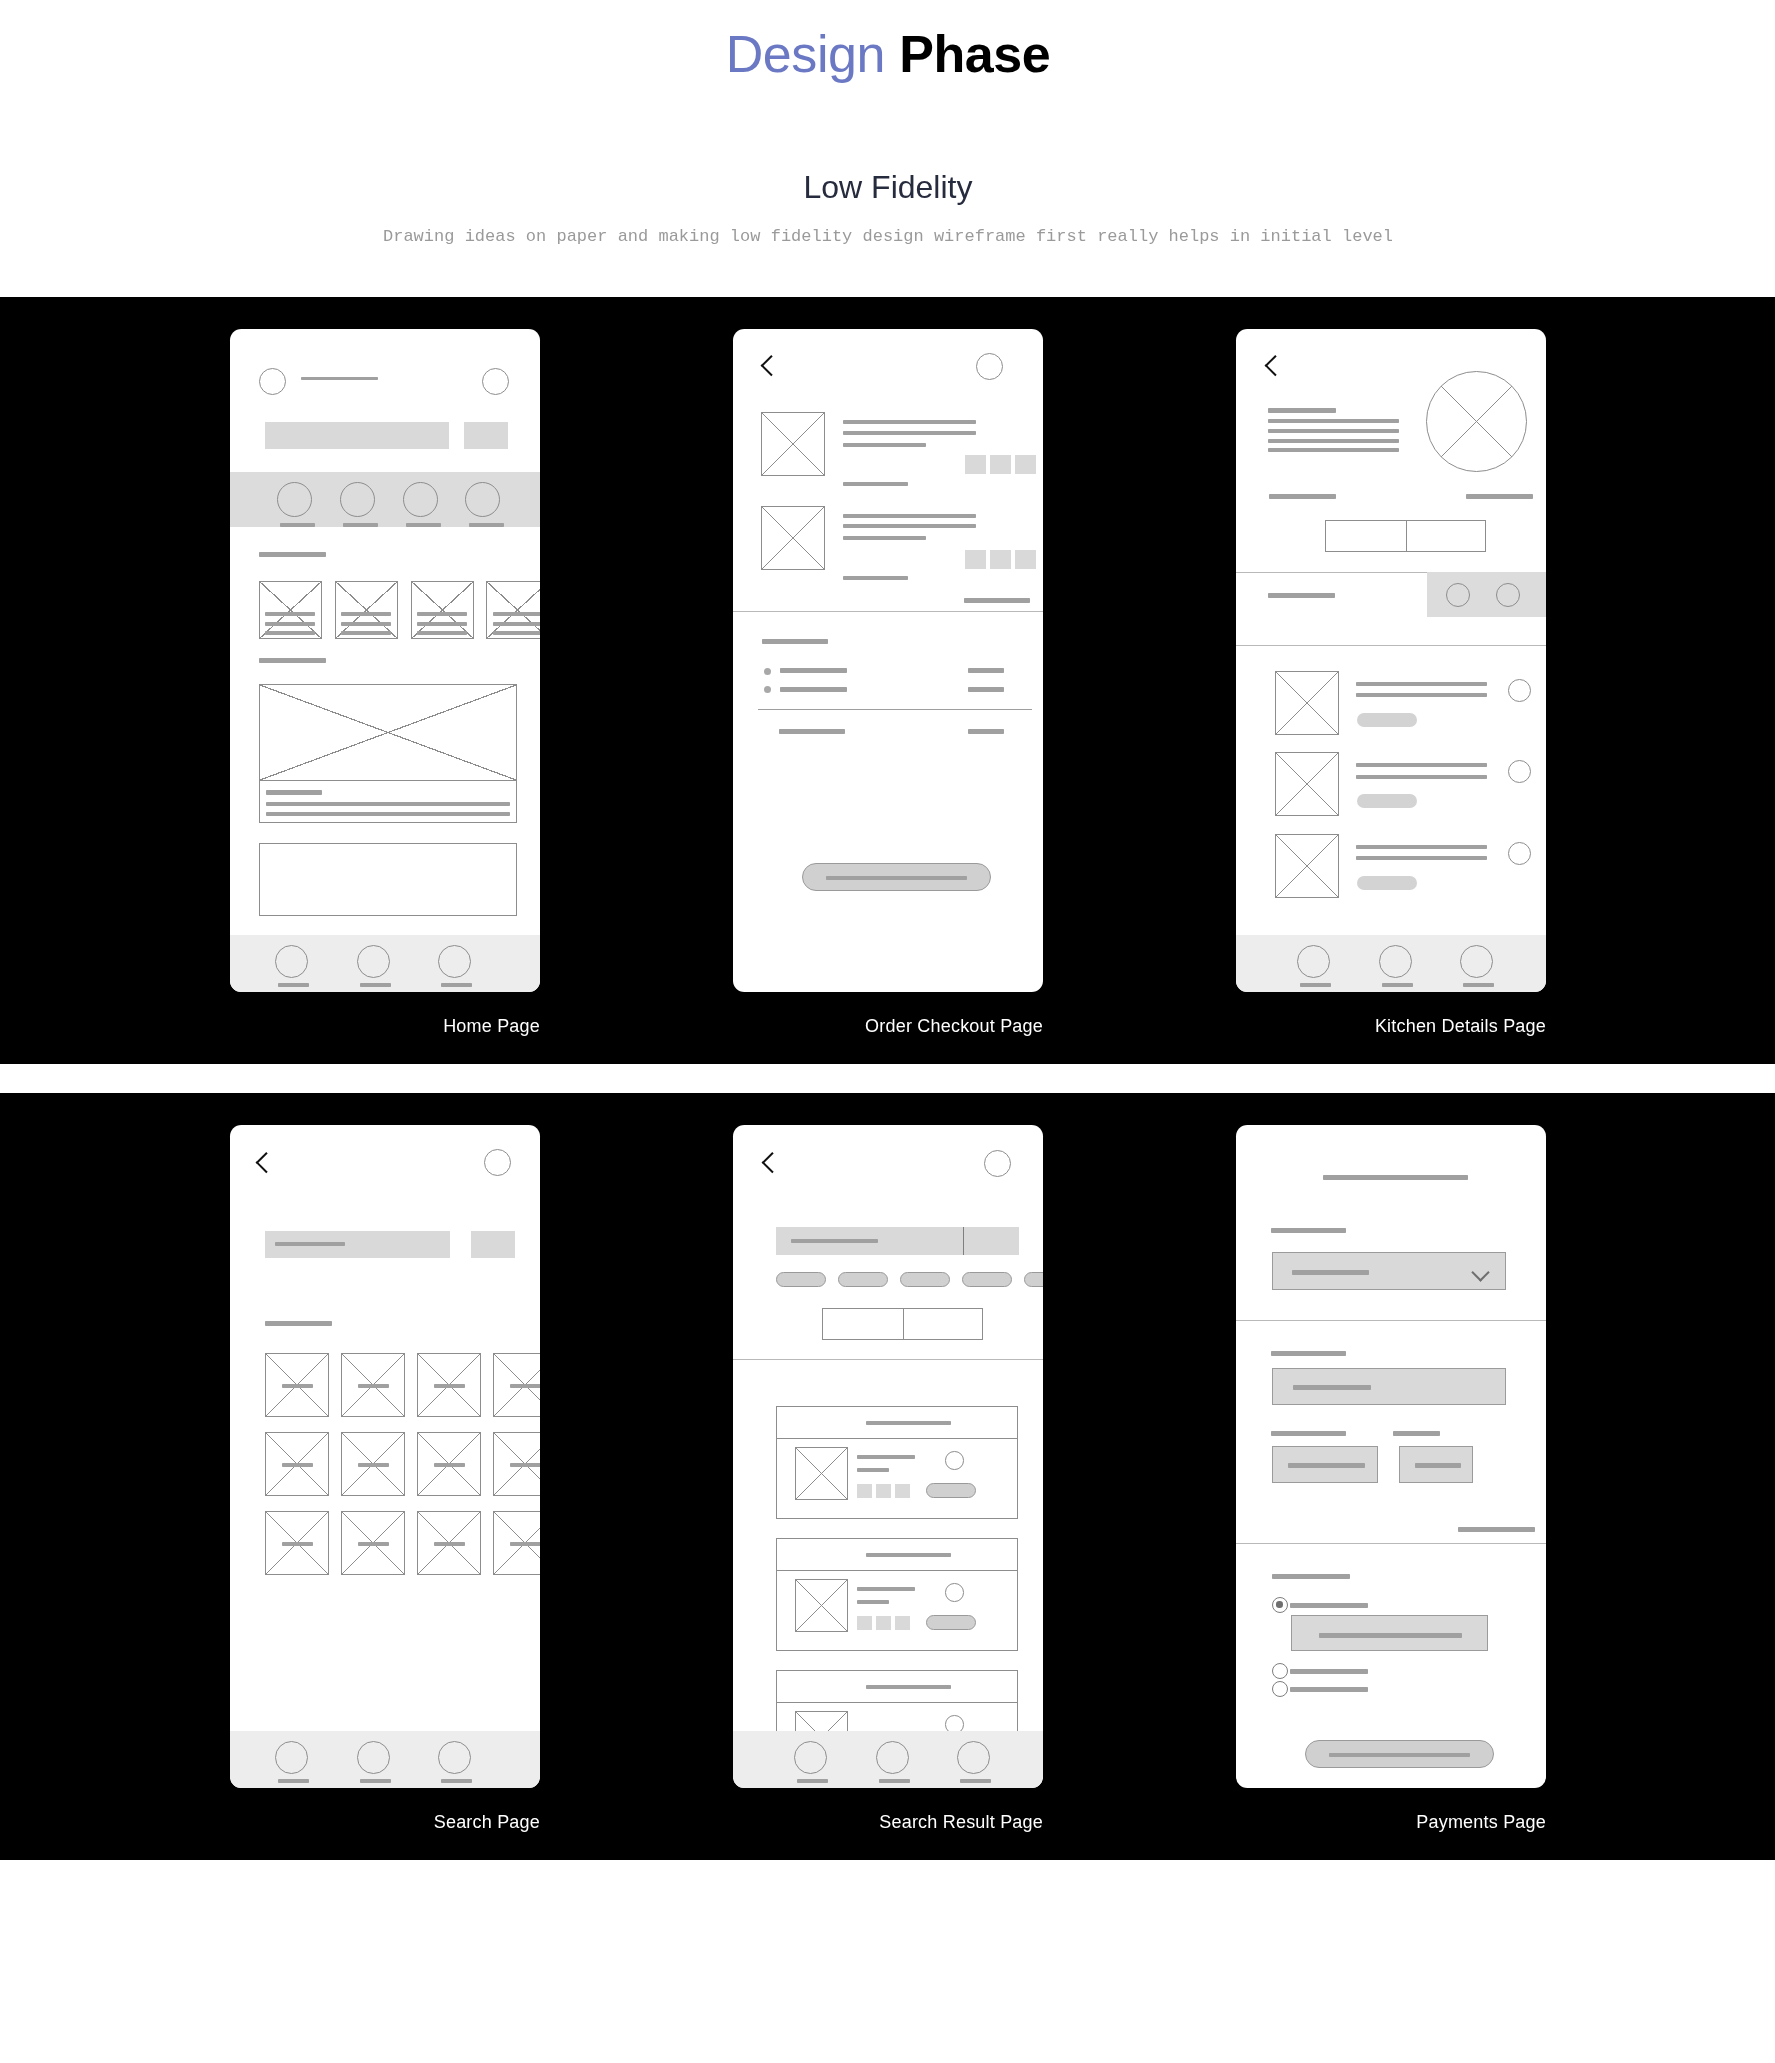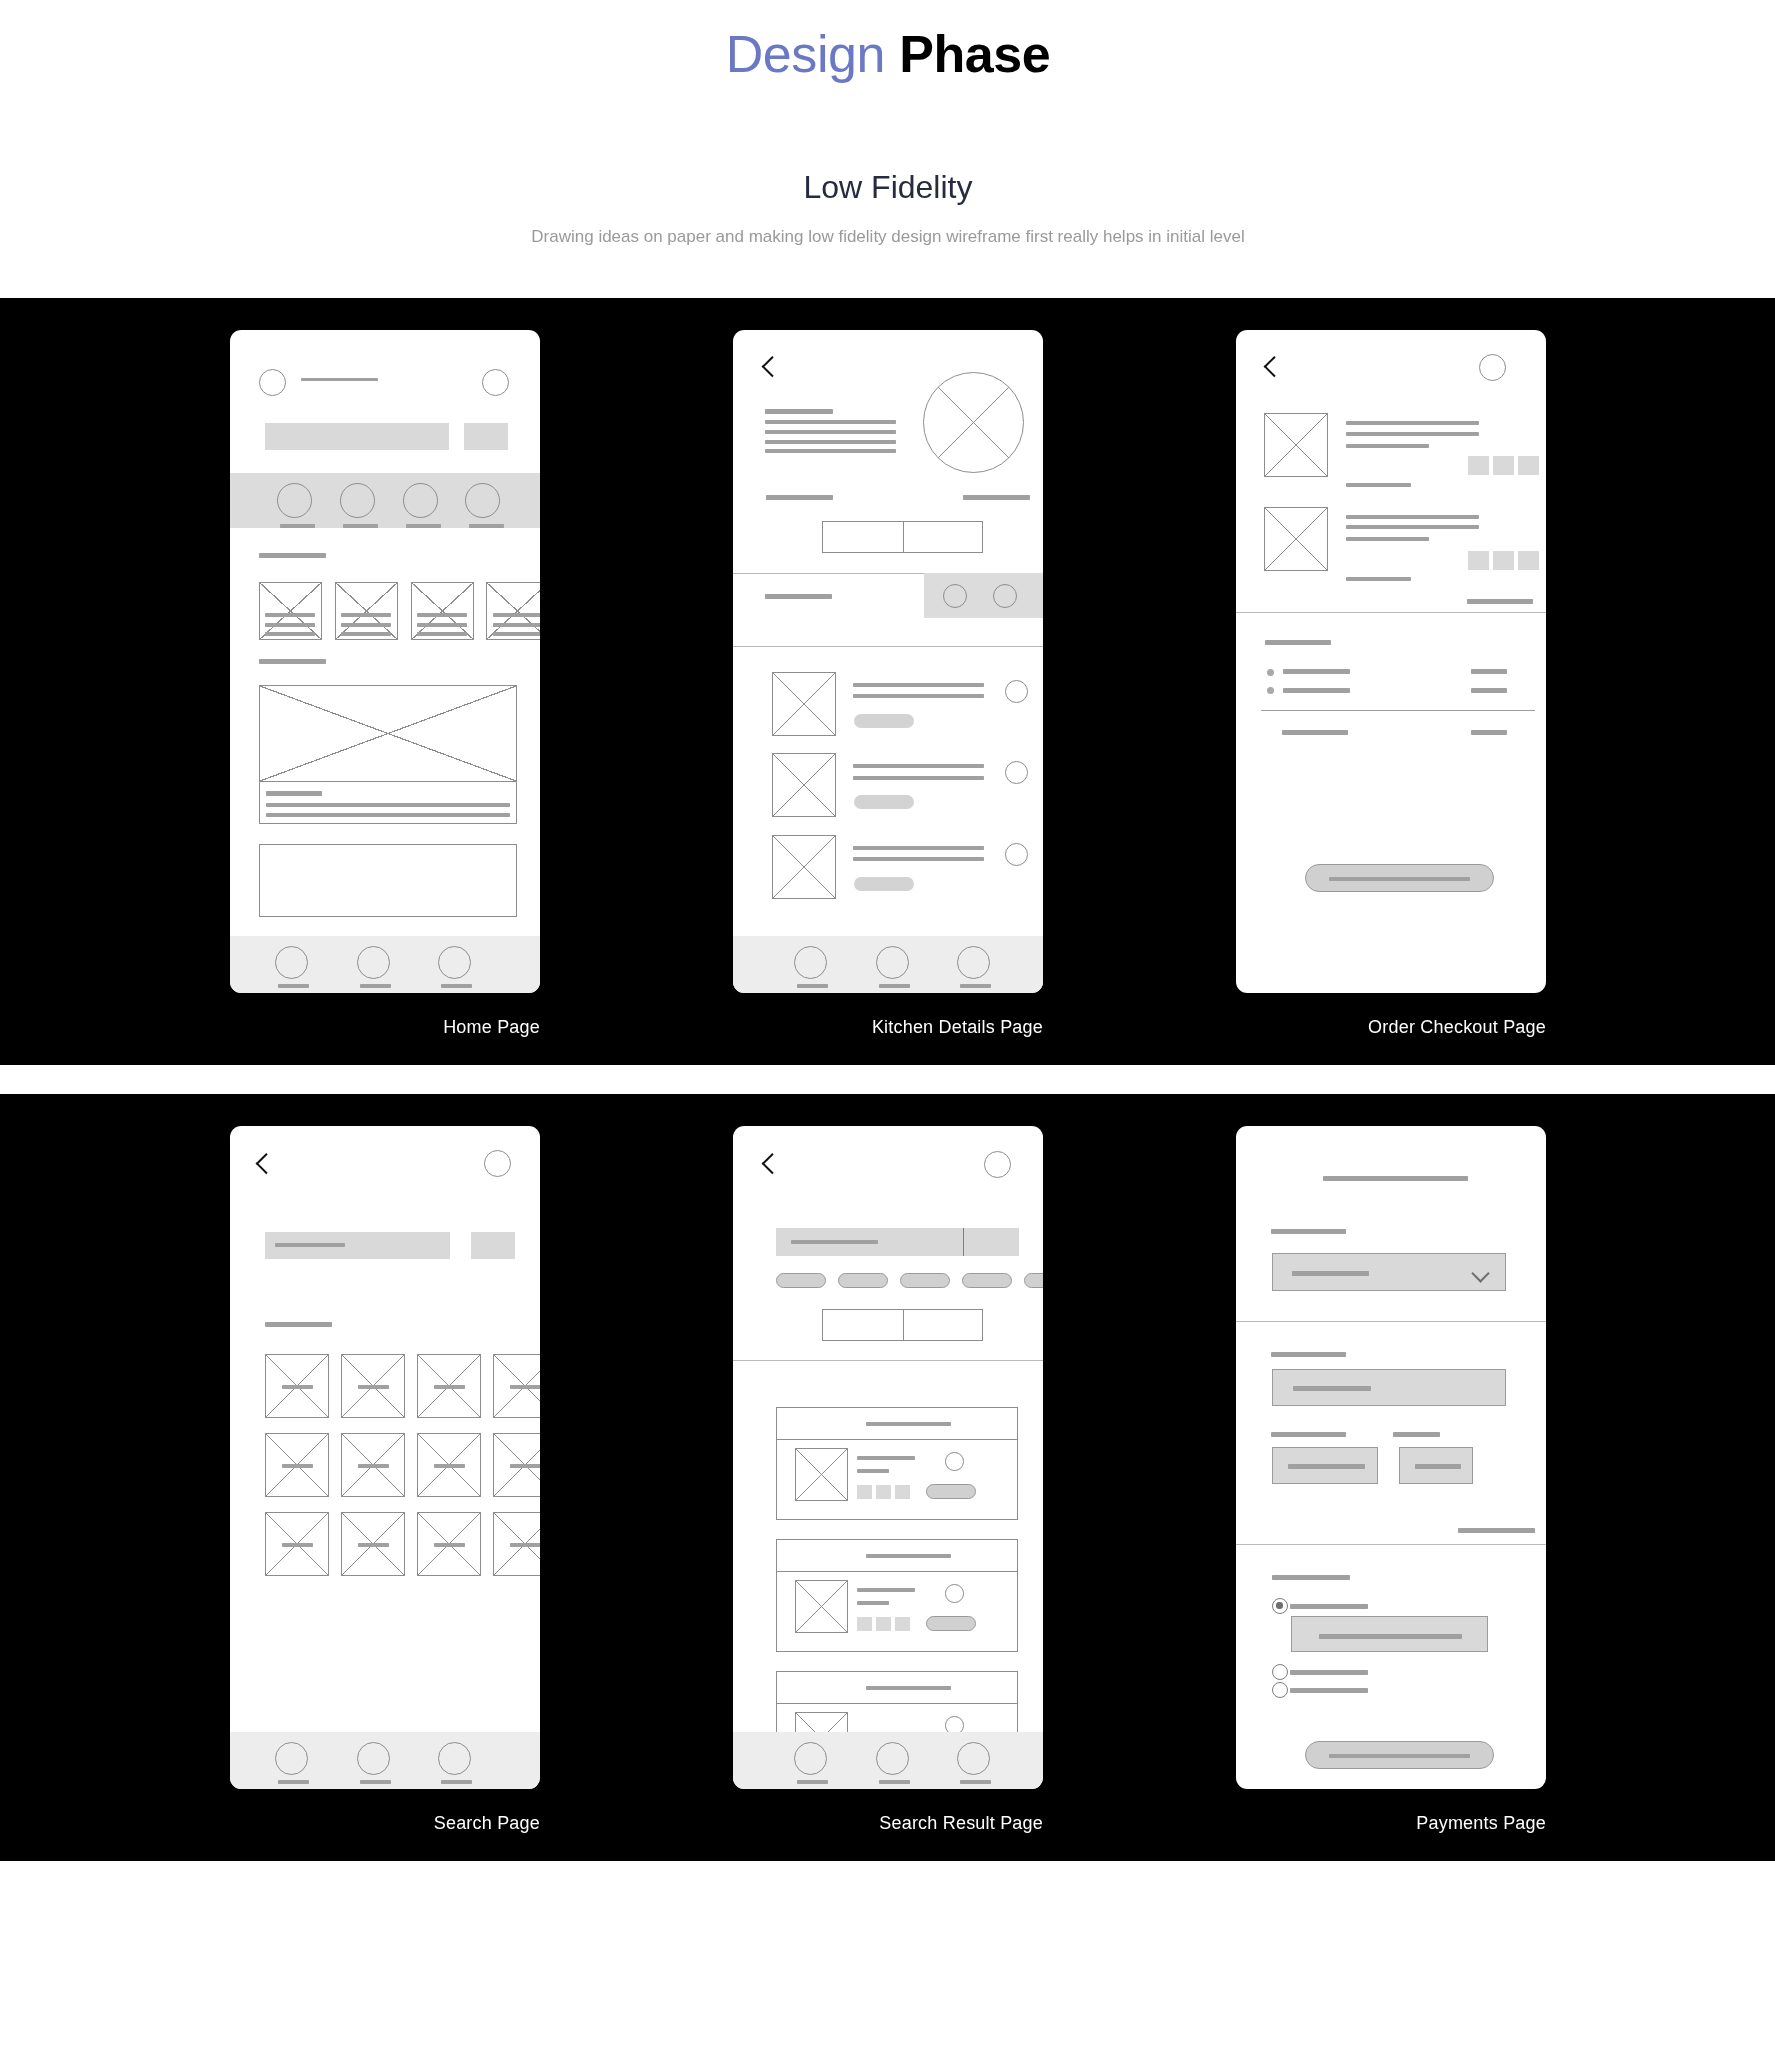--- a/index.html
+++ b/index.html
@@ -45,20 +45,21 @@
   }
   .fidelity-title {
     font-size: 32px;
     font-weight: 500;
     color: #262b3d;
   }
   .fidelity-sub {
     font-size: 17px;
     color: #9a9a9a;
     margin-top: 21px;
+    font-family: Liberation Mono, monospace;
   }
 
   
   .band {
     background: #000000;
     width: 100%;
     padding: 32px 0 27px 0;
   }
   .band.band-first { margin-top: 47px; }
   .band.band-second { margin-top: 29px; }
@@ -228,77 +229,20 @@
             <div class="wf-line abs" style="left:211px;top:48px;width:31px;height:4px;"></div>
           </div>
         </div>
       </div>
       <div class="caption">Home Page</div>
     </div>
 
     <div class="frame-cell">
       <div class="phone">
         <div class="phone-inner">
-          <div class="chev abs" style="left:32px;top:29px;"></div>
-
-          <div class="wf-line abs" style="left:32px;top:79px;width:68px;height:4.8px;"></div>
-          <div class="wf-line abs" style="left:32px;top:90px;width:131px;height:4px;"></div>
-          <div class="wf-line abs" style="left:32px;top:100px;width:131px;height:4px;"></div>
-          <div class="wf-line abs" style="left:32px;top:110px;width:131px;height:4px;"></div>
-          <div class="wf-line abs" style="left:32px;top:119px;width:131px;height:4px;"></div>
-          <div class="wf-circle-x abs" style="left:190px;top:42px;width:101px;height:101px;"></div>
-          <div class="wf-line abs" style="left:33px;top:165px;width:67px;height:4.8px;"></div>
-          <div class="wf-line abs" style="left:230px;top:165px;width:67px;height:4.8px;"></div>
-
-          <div class="wf-box abs" style="left:89px;top:191px;width:161px;height:32px;">
-            <div class="abs" style="left:80px;top:0;width:1.1px;height:100%;background:#8d8d8d;"></div>
-          </div>
-          <div class="wf-divider abs" style="left:0;top:243px;"></div>
-
-          <div class="wf-catbar abs" style="left:191px;top:243px;width:119px;height:45px;">
-            <div class="wf-circle abs" style="left:18.5px;top:10.5px;width:24px;height:24px;"></div>
-            <div class="wf-circle abs" style="left:69px;top:10.5px;width:24px;height:24px;"></div>
-          </div>
-          <div class="wf-line abs" style="left:32px;top:264px;width:67px;height:4.8px;"></div>
-          <div class="wf-divider abs" style="left:0;top:316px;"></div>
-
-          <div class="wf-img abs" style="left:39px;top:342px;width:64px;height:64px;"></div>
-          <div class="wf-line abs" style="left:120px;top:353px;width:131px;height:4px;"></div>
-          <div class="wf-line abs" style="left:120px;top:364px;width:131px;height:4px;"></div>
-          <div class="wf-pill-soft abs" style="left:121px;top:384px;width:60px;height:13.7px;"></div>
-          <div class="wf-circle abs" style="left:272px;top:350px;width:23.4px;height:23.4px;"></div>
-
-          <div class="wf-img abs" style="left:39px;top:423px;width:64px;height:64px;"></div>
-          <div class="wf-line abs" style="left:120px;top:434px;width:131px;height:4px;"></div>
-          <div class="wf-line abs" style="left:120px;top:446px;width:131px;height:4px;"></div>
-          <div class="wf-pill-soft abs" style="left:121px;top:465px;width:60px;height:13.7px;"></div>
-          <div class="wf-circle abs" style="left:272px;top:431px;width:23.4px;height:23.4px;"></div>
-
-          <div class="wf-img abs" style="left:39px;top:505px;width:64px;height:64px;"></div>
-          <div class="wf-line abs" style="left:120px;top:516px;width:131px;height:4px;"></div>
-          <div class="wf-line abs" style="left:120px;top:527px;width:131px;height:4px;"></div>
-          <div class="wf-pill-soft abs" style="left:121px;top:547px;width:60px;height:13.7px;"></div>
-          <div class="wf-circle abs" style="left:272px;top:513px;width:23.4px;height:23.4px;"></div>
-
-          <div class="wf-navbar abs" style="left:0;bottom:0;width:100%;height:57px;">
-            <div class="wf-circle abs" style="left:61px;top:9.7px;width:33px;height:33px;"></div>
-            <div class="wf-line abs" style="left:64px;top:48px;width:31px;height:4px;"></div>
-            <div class="wf-circle abs" style="left:143px;top:9.7px;width:33px;height:33px;"></div>
-            <div class="wf-line abs" style="left:146px;top:48px;width:31px;height:4px;"></div>
-            <div class="wf-circle abs" style="left:224px;top:9.7px;width:33px;height:33px;"></div>
-            <div class="wf-line abs" style="left:227px;top:48px;width:31px;height:4px;"></div>
-          </div>
-        </div>
-      </div>
-      <div class="caption">Kitchen Details Page</div>
-    </div>
-
-    <div class="frame-cell">
-      <div class="phone">
-        <div class="phone-inner">
           <div class="chev abs" style="left:31px;top:29px;"></div>
           <div class="wf-circle abs" style="left:243px;top:24px;width:27px;height:27px;"></div>
 
           <div class="wf-img abs" style="left:28px;top:83px;width:64px;height:64px;"></div>
           <div class="wf-line abs" style="left:110px;top:91px;width:133px;height:4px;"></div>
           <div class="wf-line abs" style="left:110px;top:102px;width:133px;height:4px;"></div>
           <div class="wf-line abs" style="left:110px;top:114px;width:83px;height:4px;"></div>
           <div class="wf-fill abs" style="left:232px;top:126px;width:21px;height:18.5px;"></div>
           <div class="wf-fill abs" style="left:257px;top:126px;width:21px;height:18.5px;"></div>
           <div class="wf-fill abs" style="left:282px;top:126px;width:21px;height:18.5px;"></div>
@@ -325,20 +269,77 @@
           <div class="abs" style="left:25px;top:380px;width:274px;height:1.1px;background:#9e9e9e;"></div>
           <div class="wf-line abs" style="left:46px;top:400px;width:66px;height:4.8px;"></div>
           <div class="wf-line abs" style="left:235px;top:400px;width:36px;height:4.8px;"></div>
 
           <div class="wf-pill abs" style="left:69px;top:534px;width:189px;height:28px;">
             <div class="wf-line abs" style="left:23.4px;top:12px;width:141px;height:4px;"></div>
           </div>
         </div>
       </div>
       <div class="caption">Order Checkout Page</div>
+    </div>
+
+    <div class="frame-cell">
+      <div class="phone">
+        <div class="phone-inner">
+          <div class="chev abs" style="left:32px;top:29px;"></div>
+
+          <div class="wf-line abs" style="left:32px;top:79px;width:68px;height:4.8px;"></div>
+          <div class="wf-line abs" style="left:32px;top:90px;width:131px;height:4px;"></div>
+          <div class="wf-line abs" style="left:32px;top:100px;width:131px;height:4px;"></div>
+          <div class="wf-line abs" style="left:32px;top:110px;width:131px;height:4px;"></div>
+          <div class="wf-line abs" style="left:32px;top:119px;width:131px;height:4px;"></div>
+          <div class="wf-circle-x abs" style="left:190px;top:42px;width:101px;height:101px;"></div>
+          <div class="wf-line abs" style="left:33px;top:165px;width:67px;height:4.8px;"></div>
+          <div class="wf-line abs" style="left:230px;top:165px;width:67px;height:4.8px;"></div>
+
+          <div class="wf-box abs" style="left:89px;top:191px;width:161px;height:32px;">
+            <div class="abs" style="left:80px;top:0;width:1.1px;height:100%;background:#8d8d8d;"></div>
+          </div>
+          <div class="wf-divider abs" style="left:0;top:243px;"></div>
+
+          <div class="wf-catbar abs" style="left:191px;top:243px;width:119px;height:45px;">
+            <div class="wf-circle abs" style="left:18.5px;top:10.5px;width:24px;height:24px;"></div>
+            <div class="wf-circle abs" style="left:69px;top:10.5px;width:24px;height:24px;"></div>
+          </div>
+          <div class="wf-line abs" style="left:32px;top:264px;width:67px;height:4.8px;"></div>
+          <div class="wf-divider abs" style="left:0;top:316px;"></div>
+
+          <div class="wf-img abs" style="left:39px;top:342px;width:64px;height:64px;"></div>
+          <div class="wf-line abs" style="left:120px;top:353px;width:131px;height:4px;"></div>
+          <div class="wf-line abs" style="left:120px;top:364px;width:131px;height:4px;"></div>
+          <div class="wf-pill-soft abs" style="left:121px;top:384px;width:60px;height:13.7px;"></div>
+          <div class="wf-circle abs" style="left:272px;top:350px;width:23.4px;height:23.4px;"></div>
+
+          <div class="wf-img abs" style="left:39px;top:423px;width:64px;height:64px;"></div>
+          <div class="wf-line abs" style="left:120px;top:434px;width:131px;height:4px;"></div>
+          <div class="wf-line abs" style="left:120px;top:446px;width:131px;height:4px;"></div>
+          <div class="wf-pill-soft abs" style="left:121px;top:465px;width:60px;height:13.7px;"></div>
+          <div class="wf-circle abs" style="left:272px;top:431px;width:23.4px;height:23.4px;"></div>
+
+          <div class="wf-img abs" style="left:39px;top:505px;width:64px;height:64px;"></div>
+          <div class="wf-line abs" style="left:120px;top:516px;width:131px;height:4px;"></div>
+          <div class="wf-line abs" style="left:120px;top:527px;width:131px;height:4px;"></div>
+          <div class="wf-pill-soft abs" style="left:121px;top:547px;width:60px;height:13.7px;"></div>
+          <div class="wf-circle abs" style="left:272px;top:513px;width:23.4px;height:23.4px;"></div>
+
+          <div class="wf-navbar abs" style="left:0;bottom:0;width:100%;height:57px;">
+            <div class="wf-circle abs" style="left:61px;top:9.7px;width:33px;height:33px;"></div>
+            <div class="wf-line abs" style="left:64px;top:48px;width:31px;height:4px;"></div>
+            <div class="wf-circle abs" style="left:143px;top:9.7px;width:33px;height:33px;"></div>
+            <div class="wf-line abs" style="left:146px;top:48px;width:31px;height:4px;"></div>
+            <div class="wf-circle abs" style="left:224px;top:9.7px;width:33px;height:33px;"></div>
+            <div class="wf-line abs" style="left:227px;top:48px;width:31px;height:4px;"></div>
+          </div>
+        </div>
+      </div>
+      <div class="caption">Kitchen Details Page</div>
     </div>
 
   </div>
 </div>
 
 <div class="band band-second">
   <div class="band-row">
 
     <div class="frame-cell">
       <div class="phone">

